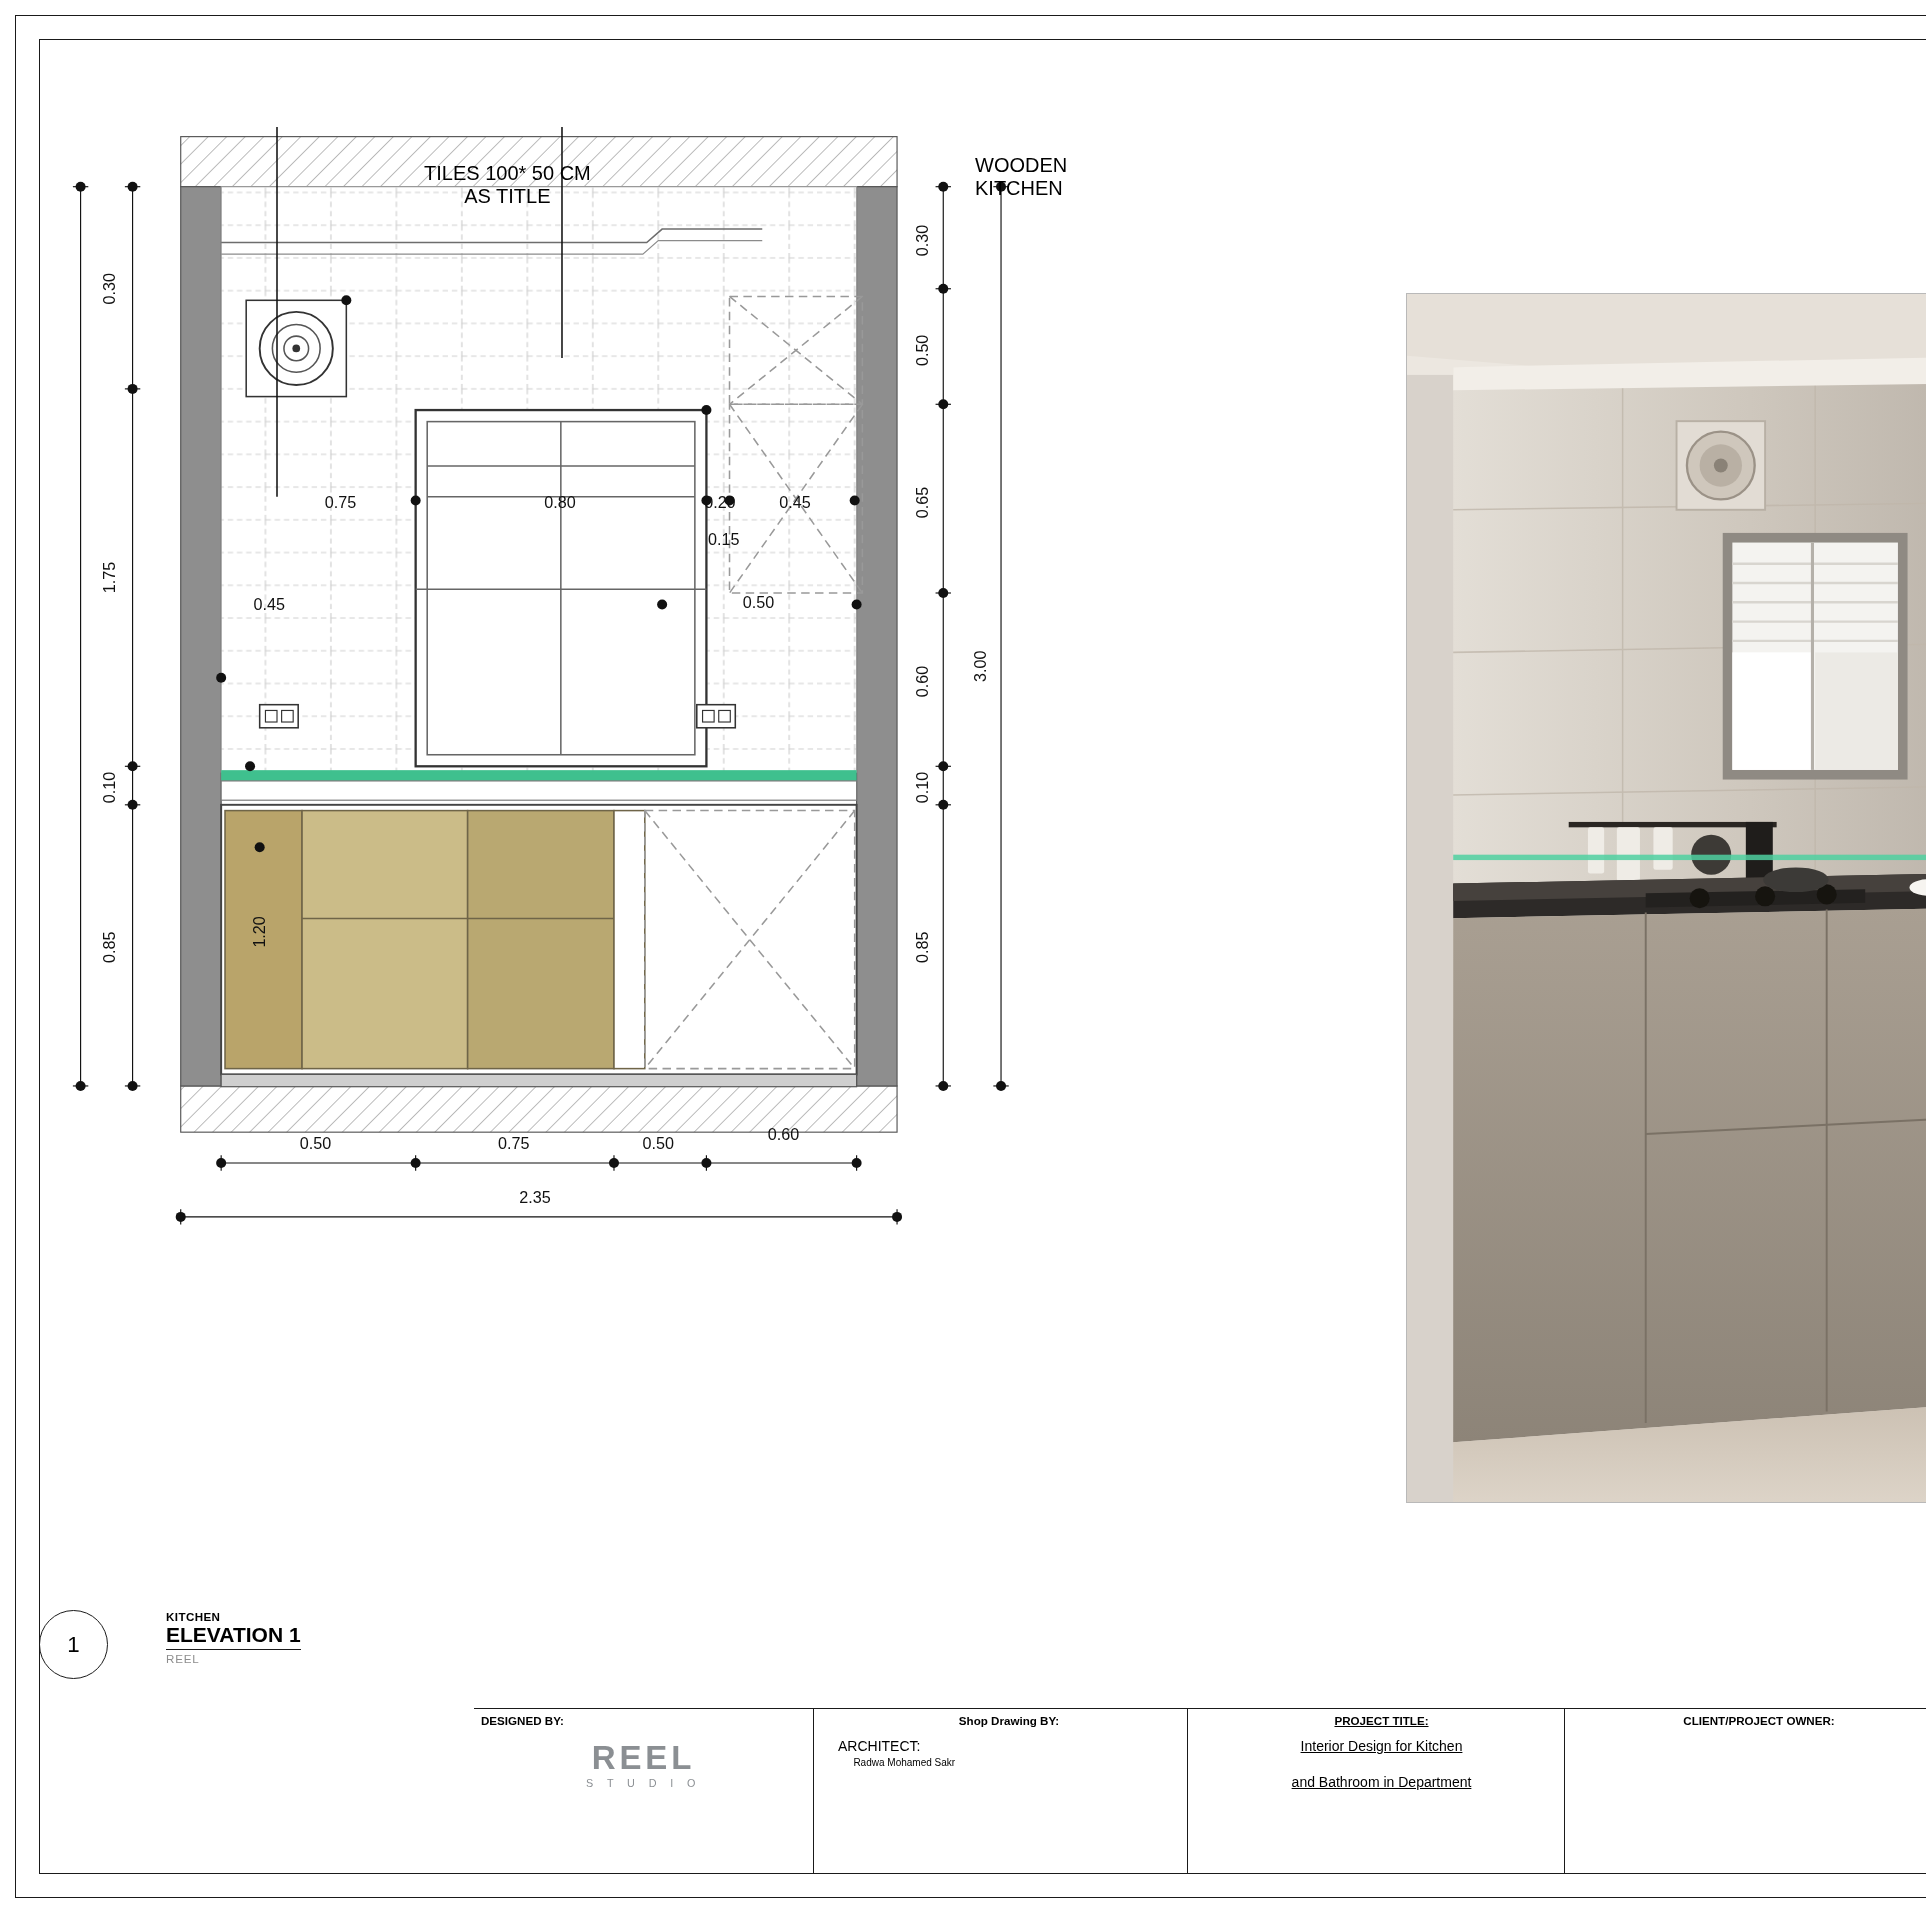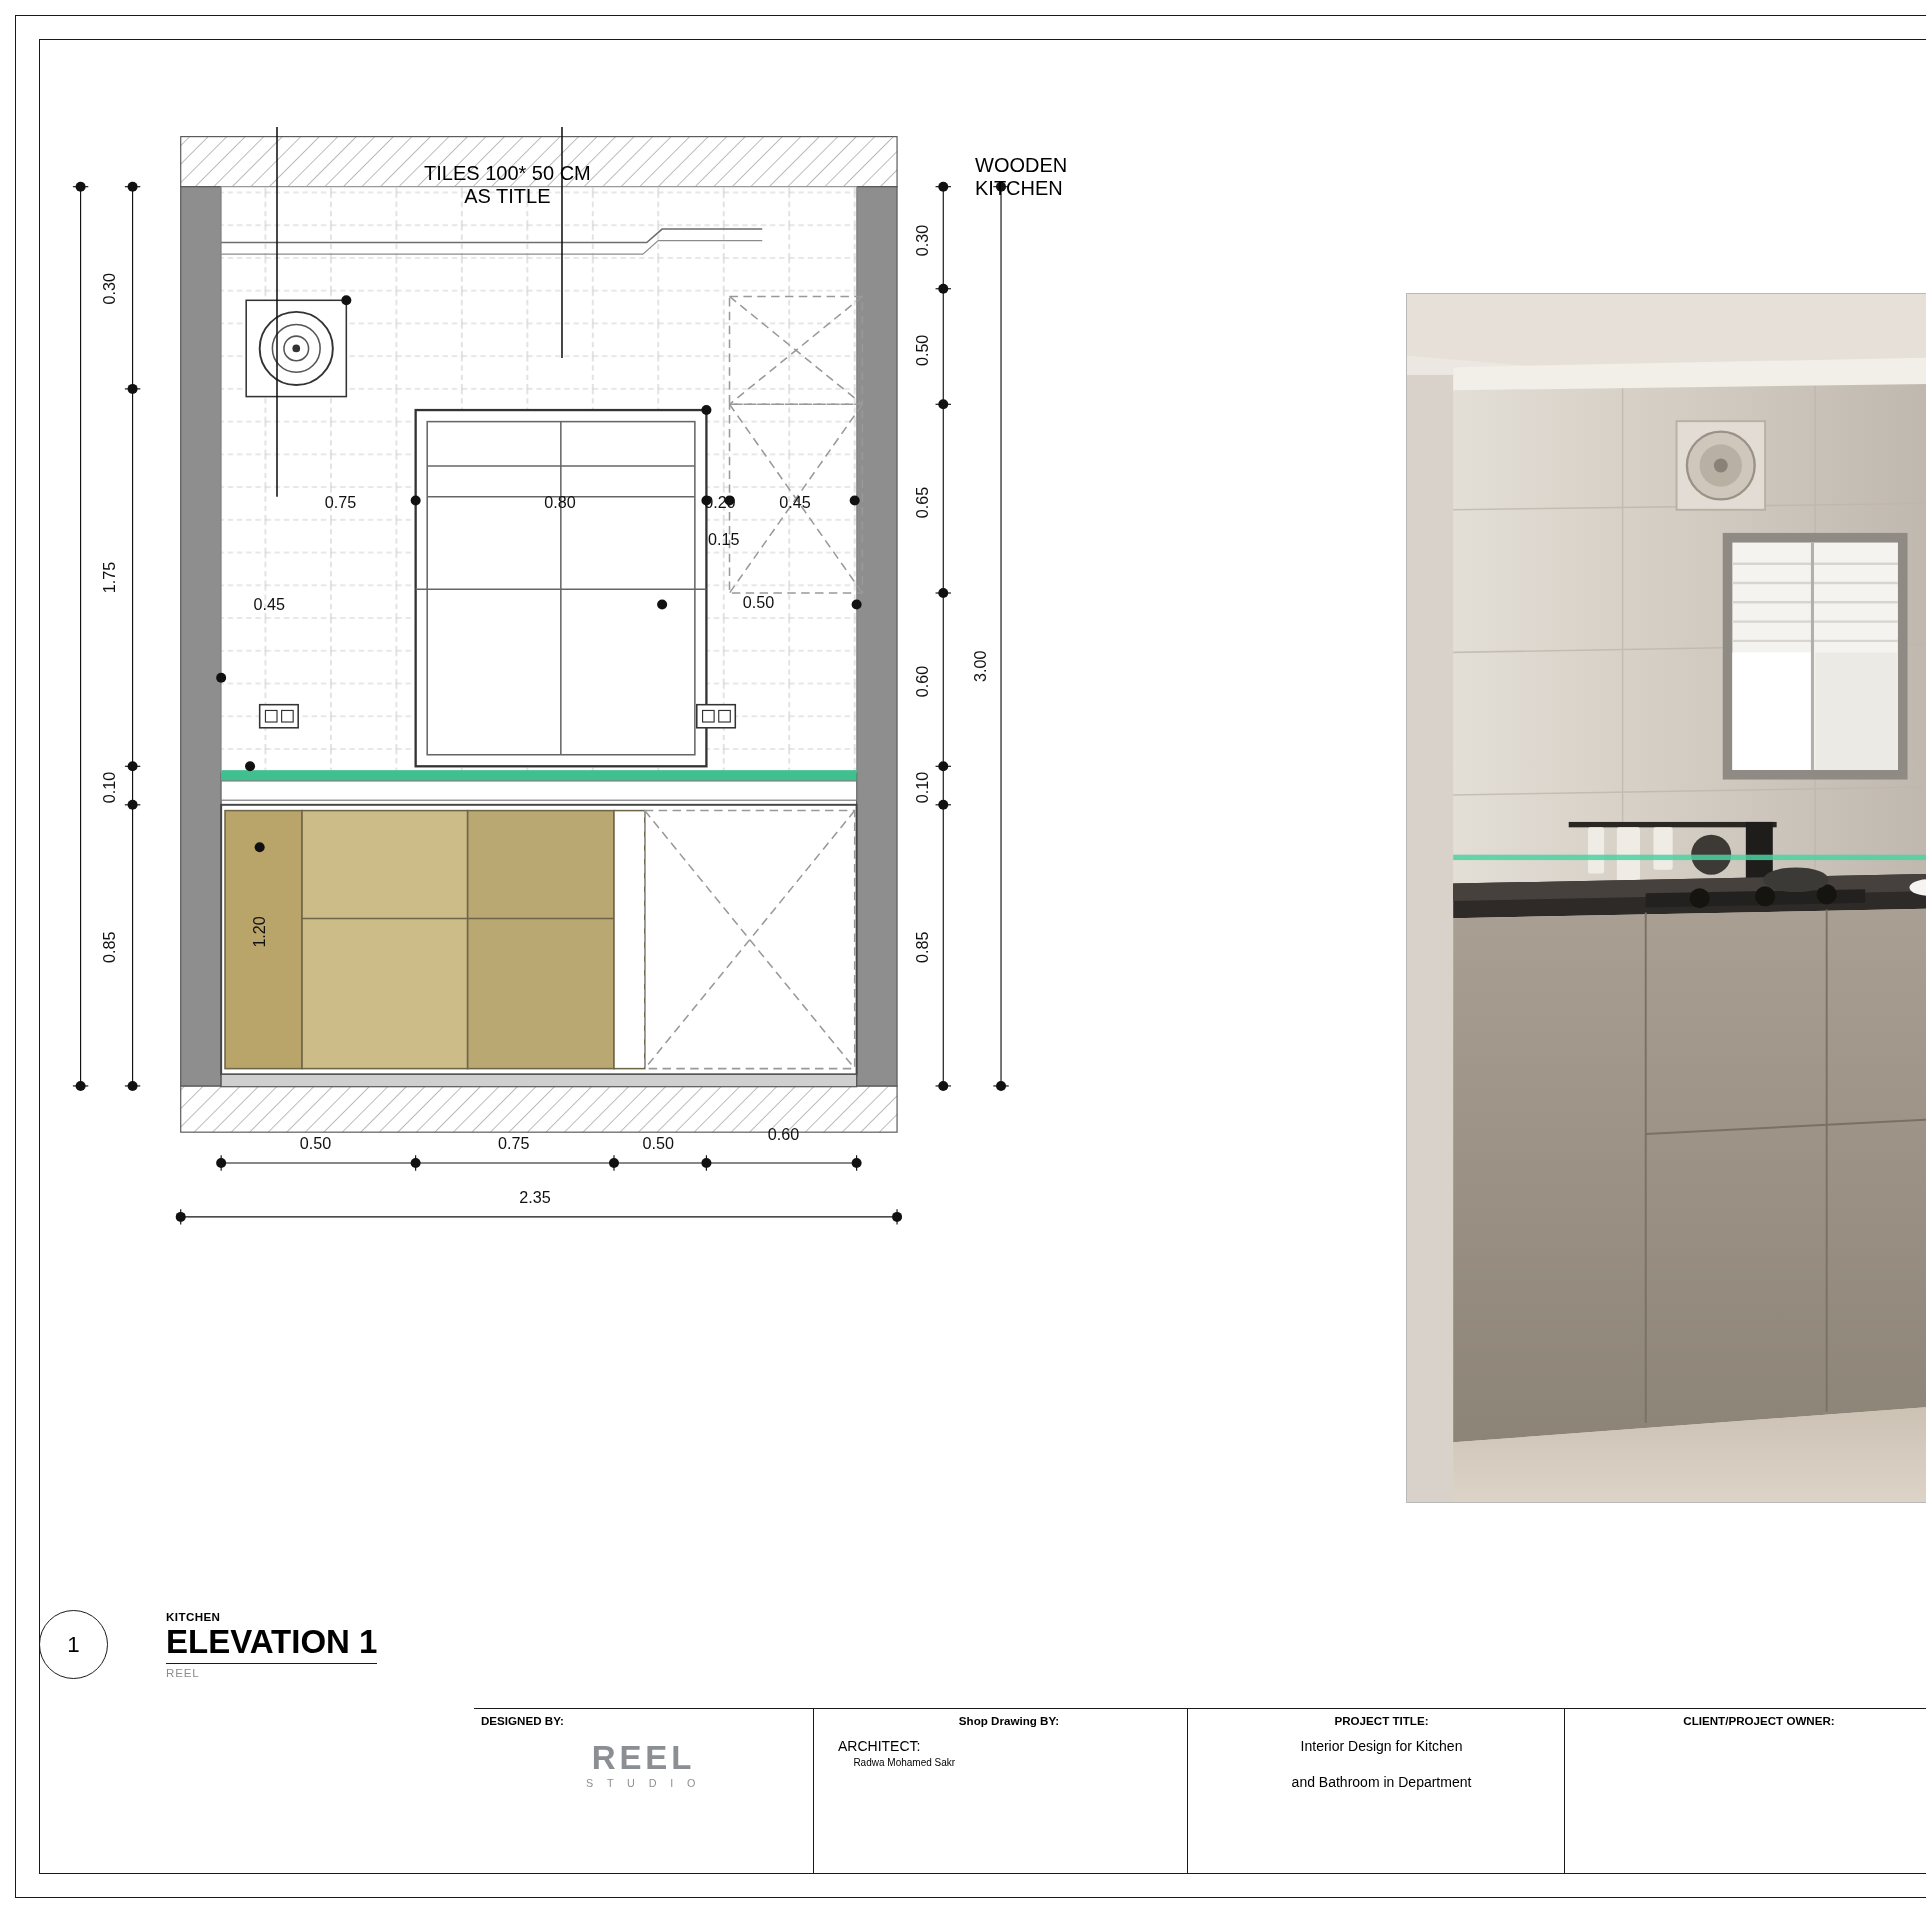--- a/index.html
+++ b/index.html
@@ -43,21 +43,21 @@
   .lead-txt { font-size:20px; }
   
   .elev-title-wrap { position:absolute; left:166px; top:1610px; }
   .elev-circle {
     position:absolute; left:39px; top:1610px; width:69px; height:69px;
     border:1.5px solid #1a1a1a; border-radius:50%;
     display:flex; align-items:center; justify-content:center;
     font-size:22.3px;
   }
   .elev-small { font-size:11.6px; font-weight:bold; letter-spacing:0.4px; }
-  .elev-big { font-size:33px; font-weight:bold; border-bottom:1.9px solid #1a1a1a; display:inline-block; padding-bottom:1.5px;}
+  .elev-big { font-size:21px; font-weight:bold; border-bottom:1.9px solid #1a1a1a; display:inline-block; padding-bottom:1.5px;}
   .elev-scale { font-size:11.6px; color:#8d8d8d; letter-spacing:0.8px; margin-top:2.3px;}
   
   .render-photo {
     position:absolute; left:1406px; top:293px; width:901px; height:1210px;
     border:0.8px solid #b9b9b9; overflow:hidden; background:#d8d2cb;
   }
 </style>
 </head>
 <body>
 
@@ -379,21 +379,21 @@
     <div class="reel-logo">REEL</div>
     <div class="reel-sub">S T U D I O</div>
   </div>
 
   <div class="tb-cell" style="left:339px; width:374px;padding-left:24px;">
     <div class="tb-head tb-center">Shop Drawing BY:</div>
     <div class="tb-sub">ARCHITECT:</div>
     <div class="tb-sub2">Radwa Mohamed Sakr</div>
   </div>
 
-  <div class="tb-cell" style="left:713px; width:388px;">
+  <div class="tb-cell" style="left:713px; width:388px;text-decoration:underline;">
     <div class="tb-head tb-center">PROJECT TITLE:</div>
     <div class="tb-sub tb-center">Interior Design for Kitchen</div>
     <div class="tb-center" style="font-size:14px;margin-top:20px;">and Bathroom in Department</div>
   </div>
 
   <div class="tb-cell" style="left:1090px; width:389px;">
     <div class="tb-head tb-center">CLIENT/PROJECT OWNER:</div>
     <div class="tb-sub tb-center"></div>
   </div>
 

